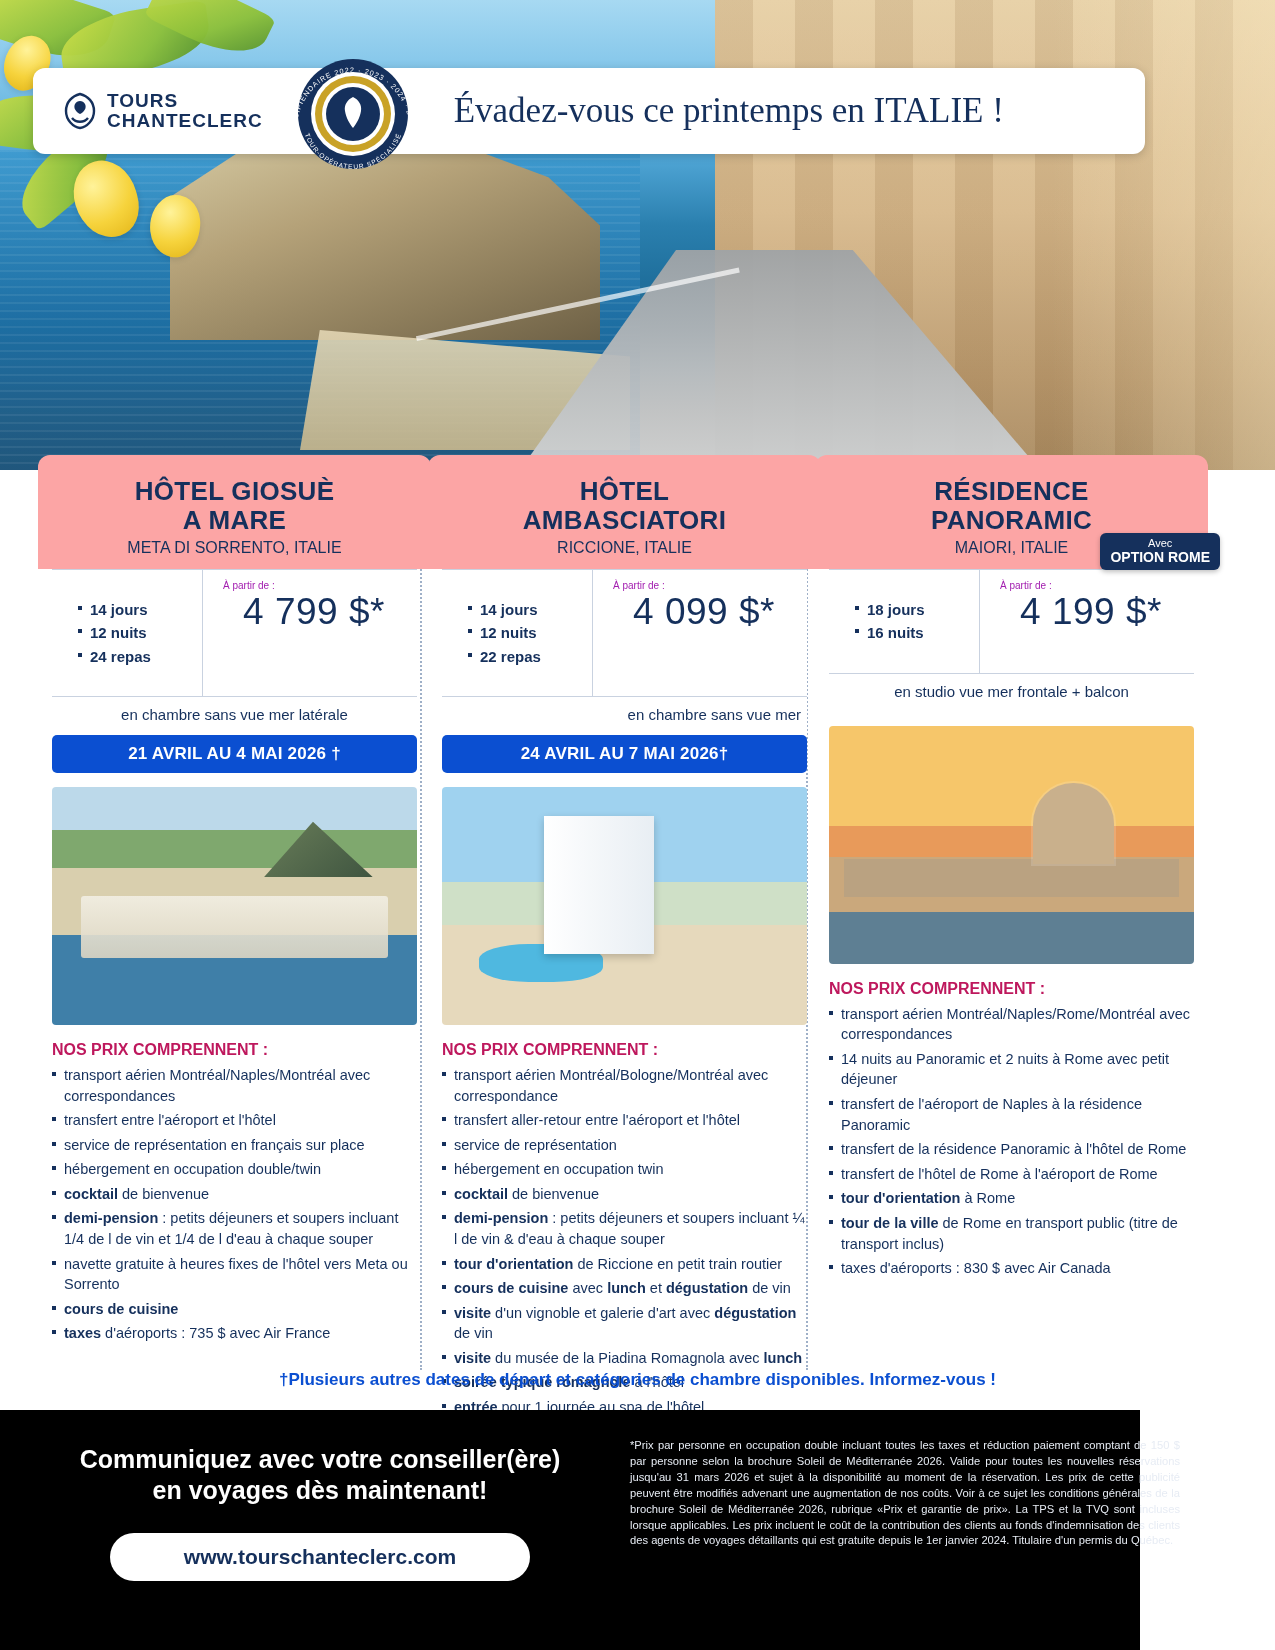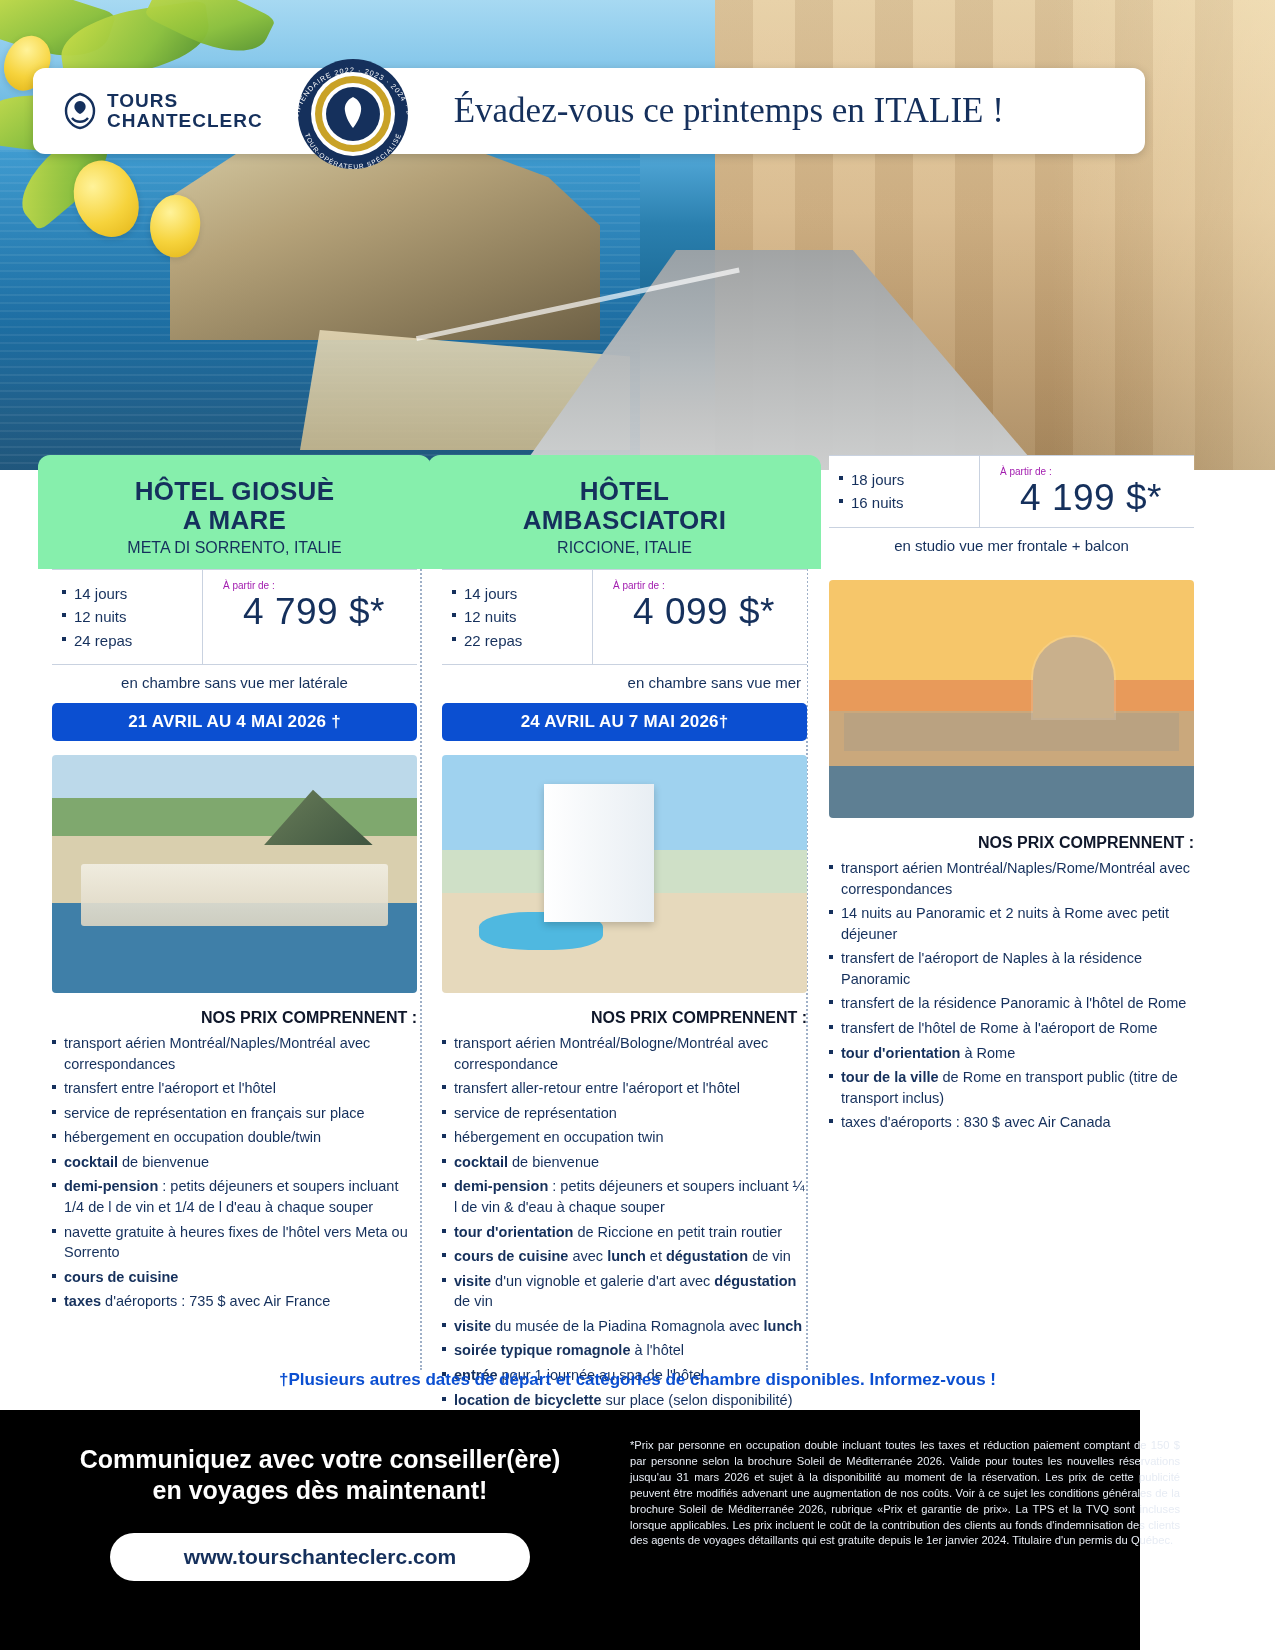--- a/index.html
+++ b/index.html
@@ -100,21 +100,21 @@
     position:absolute; left:278px; top:52px; width:150px; height:120px;
   }
 
   
   .cards { position:absolute; left:0; top:455px; width:1275px; }
   .card { position:absolute; width:393px; top:0; }
   .card.c1 { left:38px; }
   .card.c2 { left:428px; }
   .card.c3 { left:815px; }
   .card-head {
-    background:#86efac; border-radius:12px 12px 0 0; padding:22px 14px 12px;
+    background:#fca5a5; border-radius:12px 12px 0 0; padding:22px 14px 12px;
     text-align:center;
   }
   .card-title {
     font-size:26px; font-weight:bold; color:#15305c; line-height:1.12; letter-spacing:.3px;
   }
   .card-sub { font-size:16px; color:#15305c; margin-top:4px; }
   .avec-rome {
     position:absolute; right:-12px; top:78px;
     background:#15305c; color:#fff; border-radius:6px;
     padding:5px 10px 6px; text-align:center; line-height:1.05;
@@ -123,21 +123,21 @@
   .avec-rome .a1 { font-size:11px; }
   .avec-rome .a2 { font-size:14px; font-weight:bold; }
 
   .price-row {
     background:#fff; display:flex; border-top:1px solid #c9d2e0; border-bottom:1px solid #c9d2e0;
     margin:0 14px;
   }
   .bullets { flex:0 0 150px; padding:12px 6px 12px 10px; }
   .bullets li { font-size:15px; color:#15305c; list-style:none; position:relative; padding-left:12px; line-height:1.55;}
   .bullets li:before { content:""; position:absolute; left:0; top:8px; width:4px; height:4px; background:#15305c; }
-  .bullets ul { margin:0; padding:0; }
+  .bullets ul { margin:16px; padding:0;font-weight:bold; }
   .price-box { flex:1; border-left:1px solid #c9d2e0; padding:10px 6px 8px 14px; text-align:center;}
   .apd { font-size:10px; color:#a21caf; text-align:left; padding-left:6px;}
   .price { font-size:37px; font-weight:normal; color:#15305c; letter-spacing:.5px; }
   .room { background:#fff; margin:0 14px; padding:9px 6px 12px; text-align:right; font-size:15px; color:#15305c; }
   .card.c1 .room, .card.c3 .room { text-align:center; }
   .date-band {
     margin:0 14px; background:#0b4fd1; color:#fff; text-align:center;
     font-size:17px; font-weight:bold; padding:9px 4px; border-radius:5px;
     letter-spacing:.2px;
   }
@@ -145,21 +145,21 @@
   .p1 { background:linear-gradient(to bottom,#bcd9ea 0 18%, #7fa86e 18% 34%, #d9cfae 34% 62%, #3f7fa8 62% 100%); }
   .p1:after{content:"";position:absolute;left:8%;top:46%;width:84%;height:26%;background:linear-gradient(to bottom,#f2efe4,#ddd6c3);border-radius:3px;opacity:.9;}
   .p1:before{content:"";position:absolute;left:58%;top:12%;width:30%;height:26%;background:linear-gradient(140deg,#6b7f5a,#3f5540);clip-path:polygon(0 100%,45% 10%,100% 100%);}
   .p2 { background:linear-gradient(to bottom,#9fd2ef 0 40%, #cfe0c7 40% 58%, #e6d9bc 58% 100%); }
   .p2:after{content:"";position:absolute;left:28%;top:12%;width:30%;height:58%;background:linear-gradient(to right,#ffffff,#e8eef3);box-shadow:0 3px 8px rgba(0,0,0,.2);}
   .p2:before{content:"";position:absolute;left:10%;top:66%;width:34%;height:16%;background:#4fb8e0;border-radius:40%;}
   .p3 { background:linear-gradient(to bottom,#f6c66a 0 42%, #e89a5a 42% 55%, #caa87c 55% 78%, #5e7f93 78% 100%); }
   .p3:after{content:"";position:absolute;left:56%;top:24%;width:22%;height:34%;background:#c9b08c;border-radius:50% 50% 0 0;box-shadow:0 0 0 2px rgba(255,255,255,.15);}
   .p3:before{content:"";position:absolute;left:4%;top:56%;width:92%;height:16%;background:#b7a183;opacity:.85;}
 
-  .incl-title { font-size:16px; font-weight:bold; color:#0f172a; margin:16px 14px 6px;text-align:right; }
+  .incl-title { font-size:16px; font-weight:bold; color:#be185d; margin:16px 14px 6px; }
   .incl { margin:0 14px; padding:0; list-style:none; }
   .incl li {
     font-size:14.5px; color:#15305c; line-height:1.42; position:relative;
     padding-left:12px; margin-bottom:4px;
   }
   .incl li:before { content:""; position:absolute; left:0; top:7px; width:4px; height:4px; background:#15305c; }
   .incl b { font-weight:bold; }
 
   .divider { position:absolute; top:470px; width:0; border-left:2px dotted #9fb0c8; height:900px; }
   .d1 { left:420px; }
@@ -326,20 +326,31 @@
         <li><b>visite</b> d'un vignoble et galerie d'art avec <b>dégustation</b> de vin</li>
         <li><b>visite</b> du musée de la Piadina Romagnola avec <b>lunch</b></li>
         <li><b>soirée typique romagnole</b> à l'hôtel</li>
         <li><b>entrée</b> pour 1 journée au spa de l'hôtel</li>
         <li><b>location de bicyclette</b> sur place (selon disponibilité)</li>
         <li><b>taxes : 710 $</b> avec Air France</li>
       </ul>
   </div>
 
   <div class="card c3">
+    <div class="card-head">
+      <div class="card-title">
+        <div>RÉSIDENCE</div>
+        <div>PANORAMIC</div>
+      </div>
+      <div class="card-sub">MAIORI, ITALIE</div>
+      <div class="avec-rome">
+        <div class="a1">Avec</div>
+        <div class="a2">OPTION ROME</div>
+      </div>
+    </div>
     <div class="price-row">
       <div class="bullets">
         <ul>
           <li>18 jours</li>
           <li>16 nuits</li>
         </ul>
       </div>
       <div class="price-box">
         <div class="apd">À partir de :</div>
         <div class="price">4 199 $*</div>

